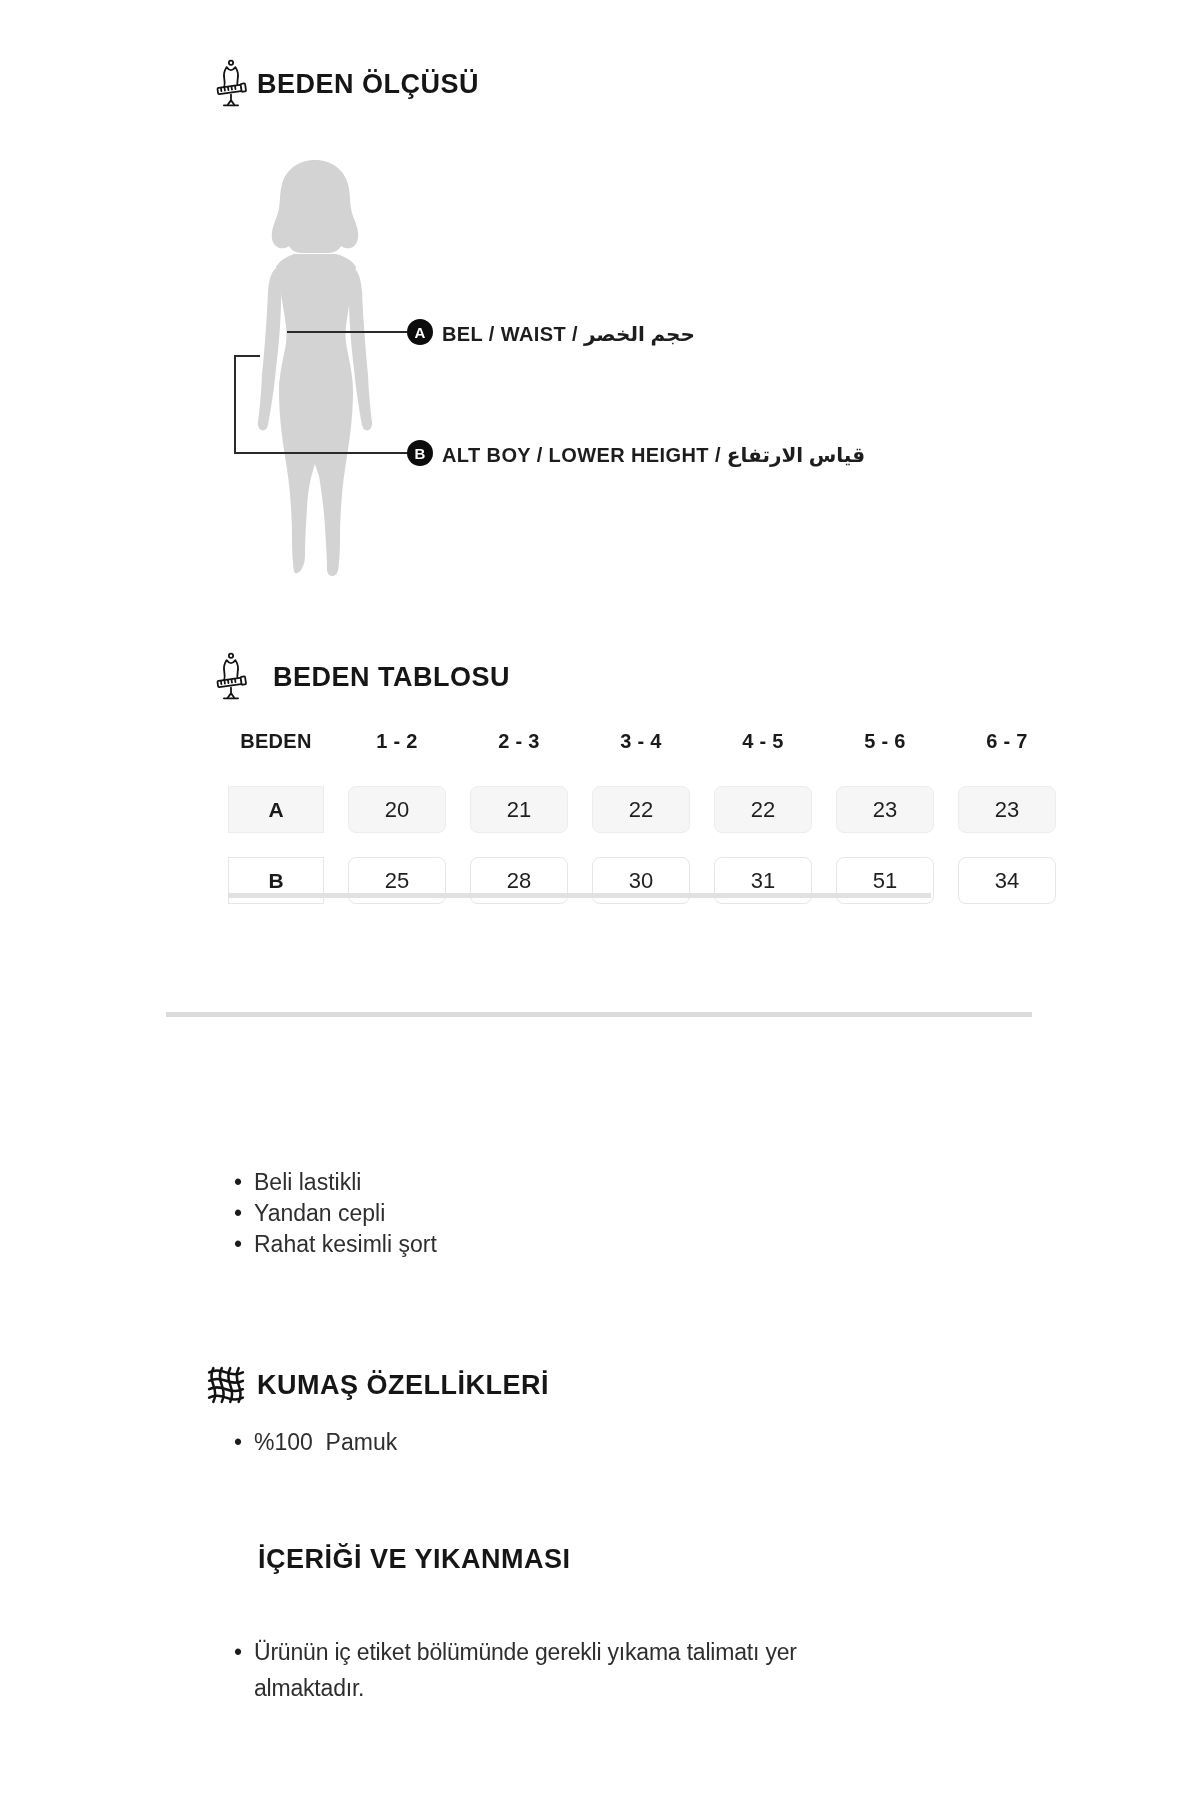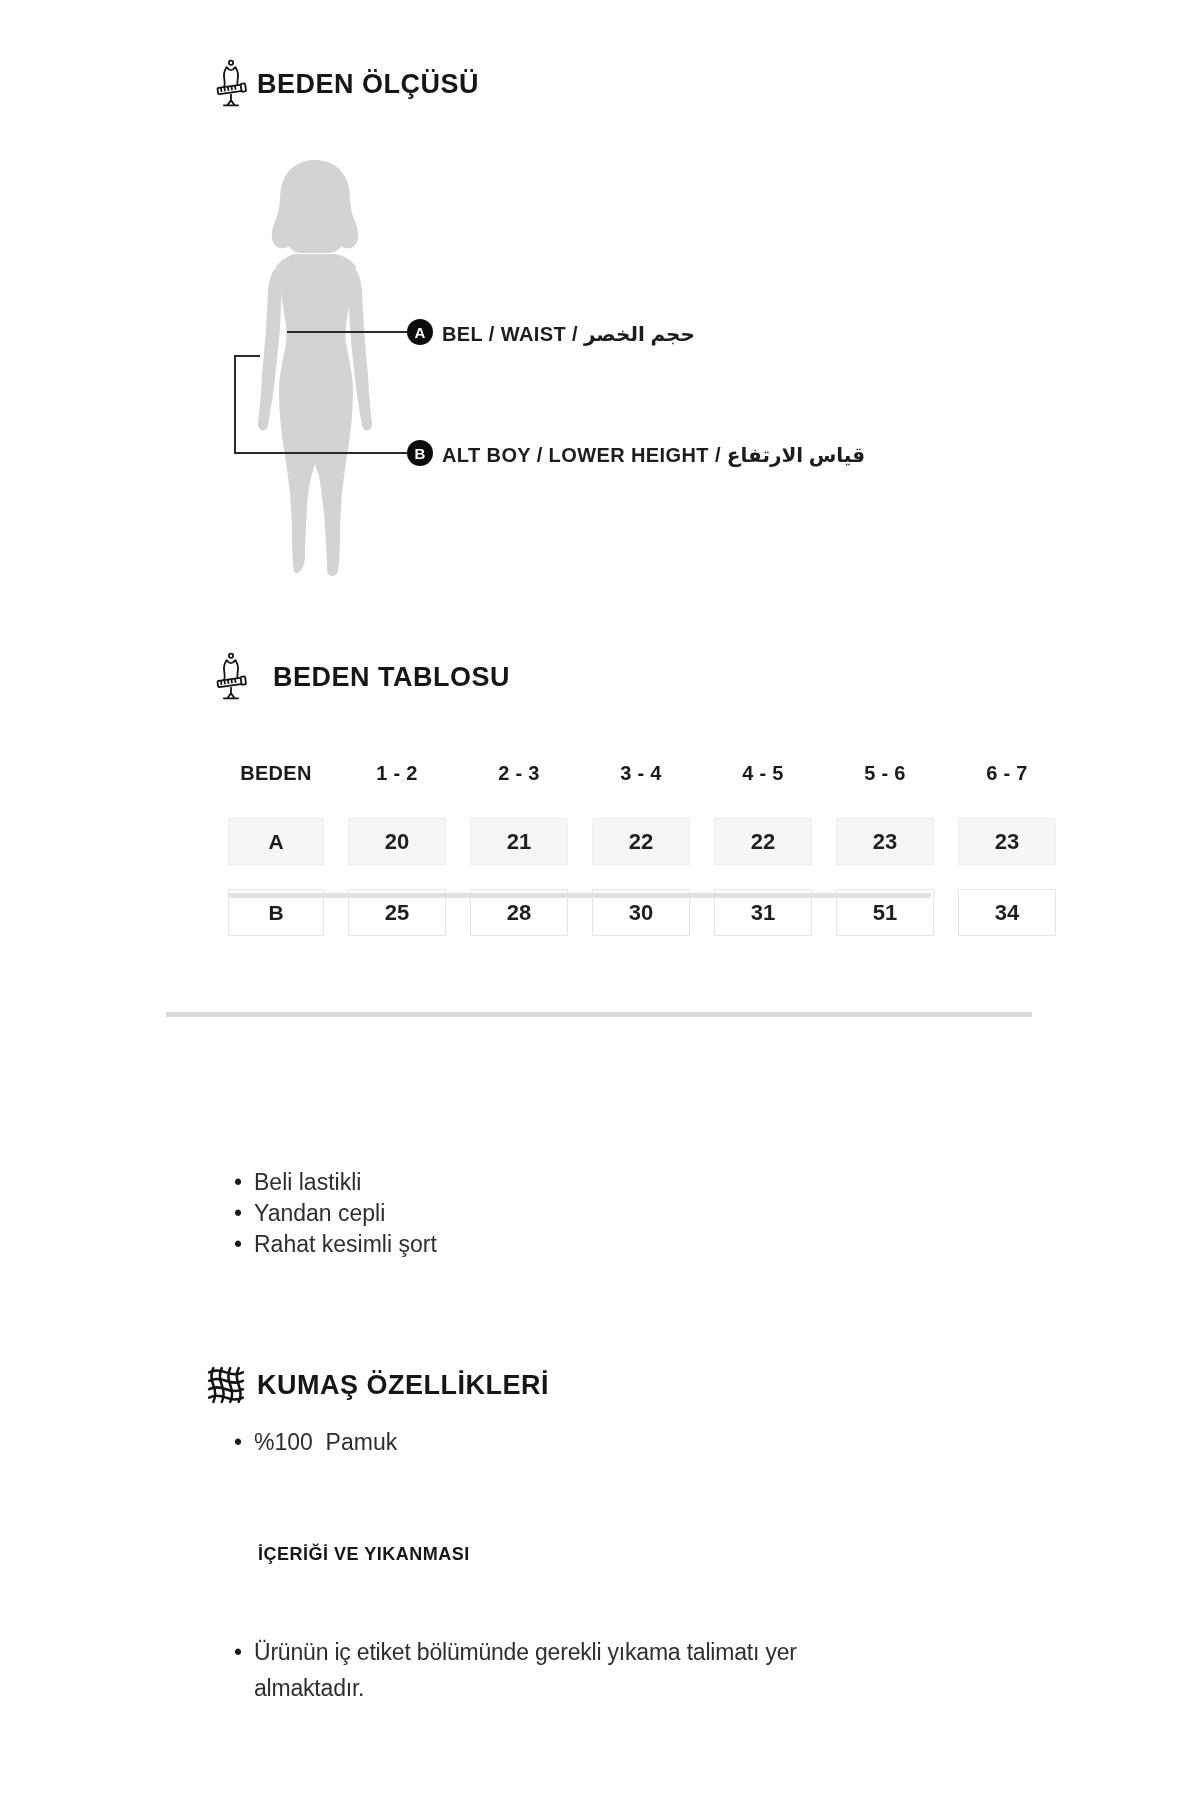--- a/index.html
+++ b/index.html
@@ -30,50 +30,50 @@
   }
   .marker-a{left:407px;top:319px;}
   .marker-b{left:407px;top:440px;}
   .ann-label{
     position:absolute;font-size:20px;font-weight:700;letter-spacing:.4px;color:#1d1d1d;white-space:nowrap;
   }
   .label-a{left:442px;top:322px;}
   .label-b{left:442px;top:443px;}
   
   .size-grid{
-    position:absolute;left:228px;top:752px;
+    position:absolute;left:228px;top:720px;
     display:grid;grid-template-columns:96px repeat(6,98px);
     column-gap:3px;row-gap:2px;gap:24px;
   }
   .size-grid .cell{
     height:45px;display:flex;align-items:center;justify-content:center;
   }
   .size-grid .hcell{height:42px;background:transparent;font-size:20px;font-weight:700;color:#1a1a1a;letter-spacing:.3px;}
   .size-grid .acell{background:#f6f6f6;border:1px solid #ededed;}
   .size-grid .bcell{background:#ffffff;border:1px solid #e6e6e6;}
   .size-grid .rowlab{font-size:21px;font-weight:700;}
-  .size-grid .num{font-size:22px;font-weight:700;color:#1f1f1f;}
+  .size-grid .num{font-size:22px;font-weight:400;color:#1f1f1f;border-radius:8px;}
   .table-bottom-bar{position:absolute;left:228px;top:893px;width:703px;height:5px;background:#e1e1e1;}
   
   .divider{position:absolute;left:166px;top:1012px;width:866px;height:5px;background:#dbdbdb;}
   
   .feat-list{position:absolute;margin:0;padding:0;list-style:none;}
   .feat-list li{
     position:relative;padding-left:20px;font-size:23px;color:#2e2e2e;line-height:31px;
   }
   .feat-list li::before{
     content:"\2022";position:absolute;left:0;top:0;color:#1b1b1b;font-size:23px;
   }
   .list-urun{left:234px;top:1167px;}
   .list-kumas{left:234px;top:1427px;}
   .list-kumas li{white-space:pre-wrap;}
   .list-care{left:234px;top:1634px;max-width:640px;}
   .list-care li{line-height:36px;letter-spacing:-.2px;}
   .care-title{
-    position:absolute;left:258px;top:1544px;font-size:18px;font-weight:700;
+    position:absolute;left:258px;top:1544px;font-size:27px;font-weight:700;
     letter-spacing:.5px;color:#161616;white-space:nowrap;
   }
 </style>
 </head>
 <body>
 
 <div class="page">
 
   <div class="sec-head" style="left:215px;top:58px;gap:10px;">
     <span class="icon-box">

